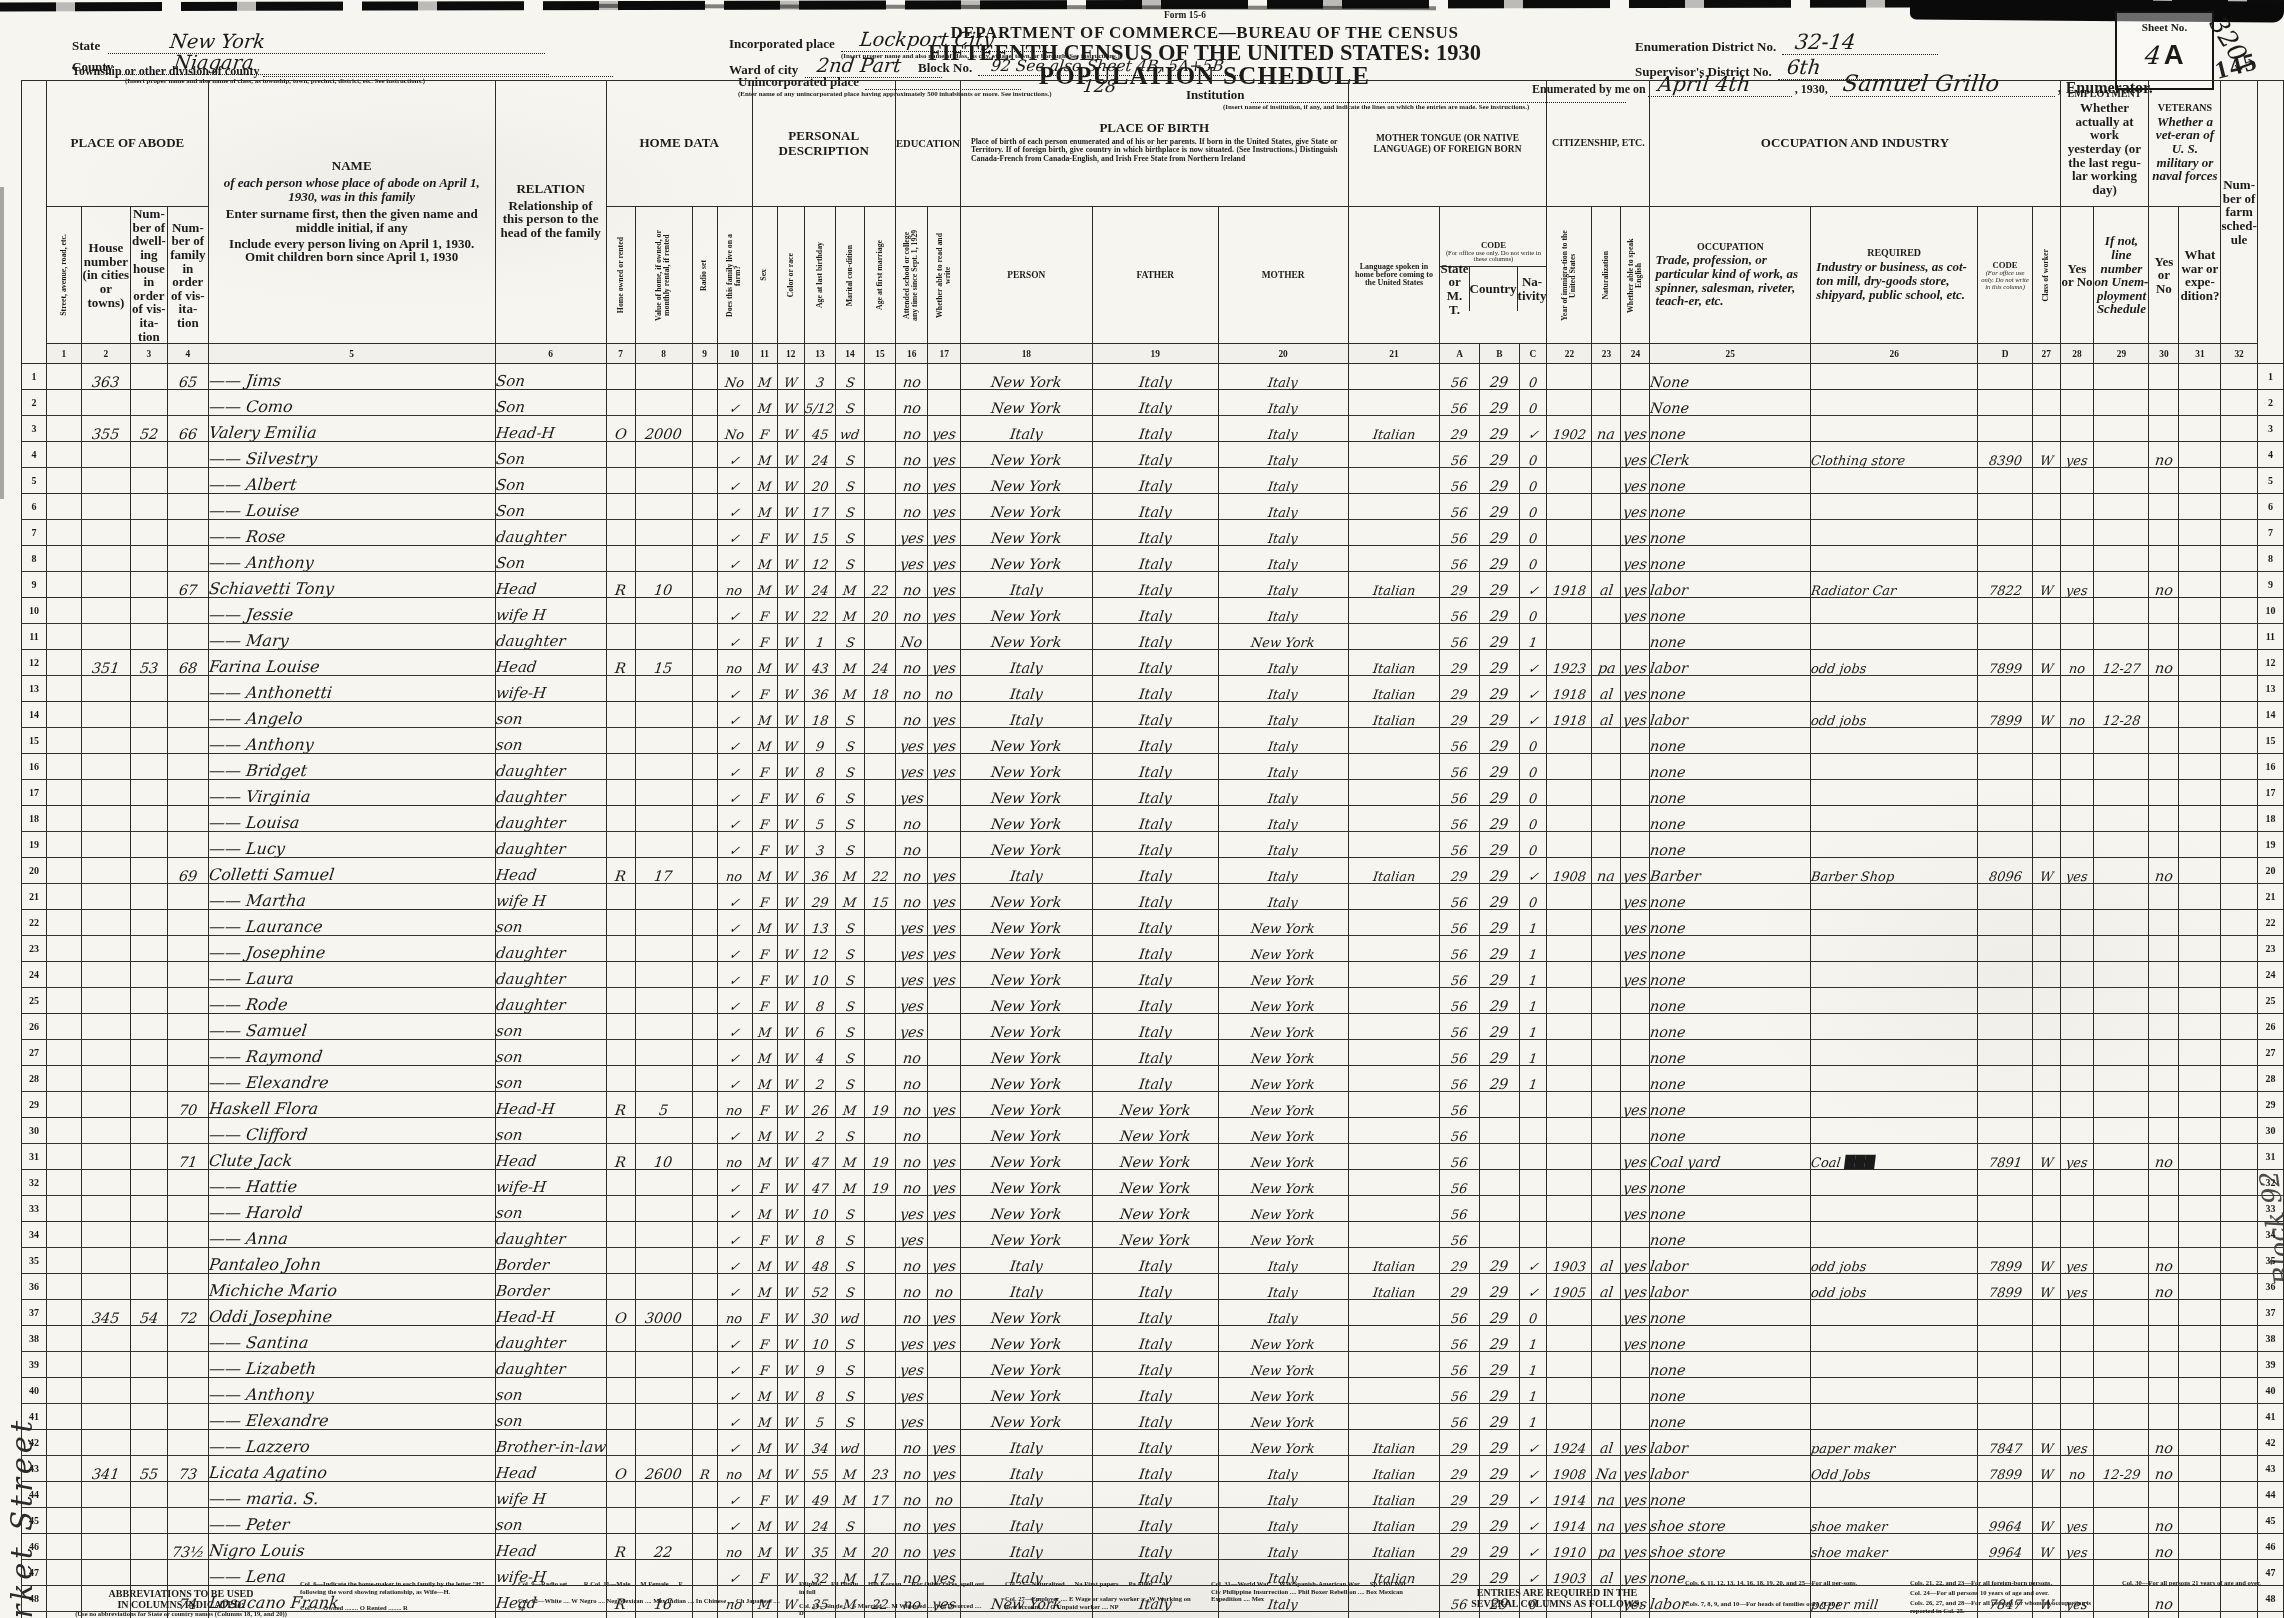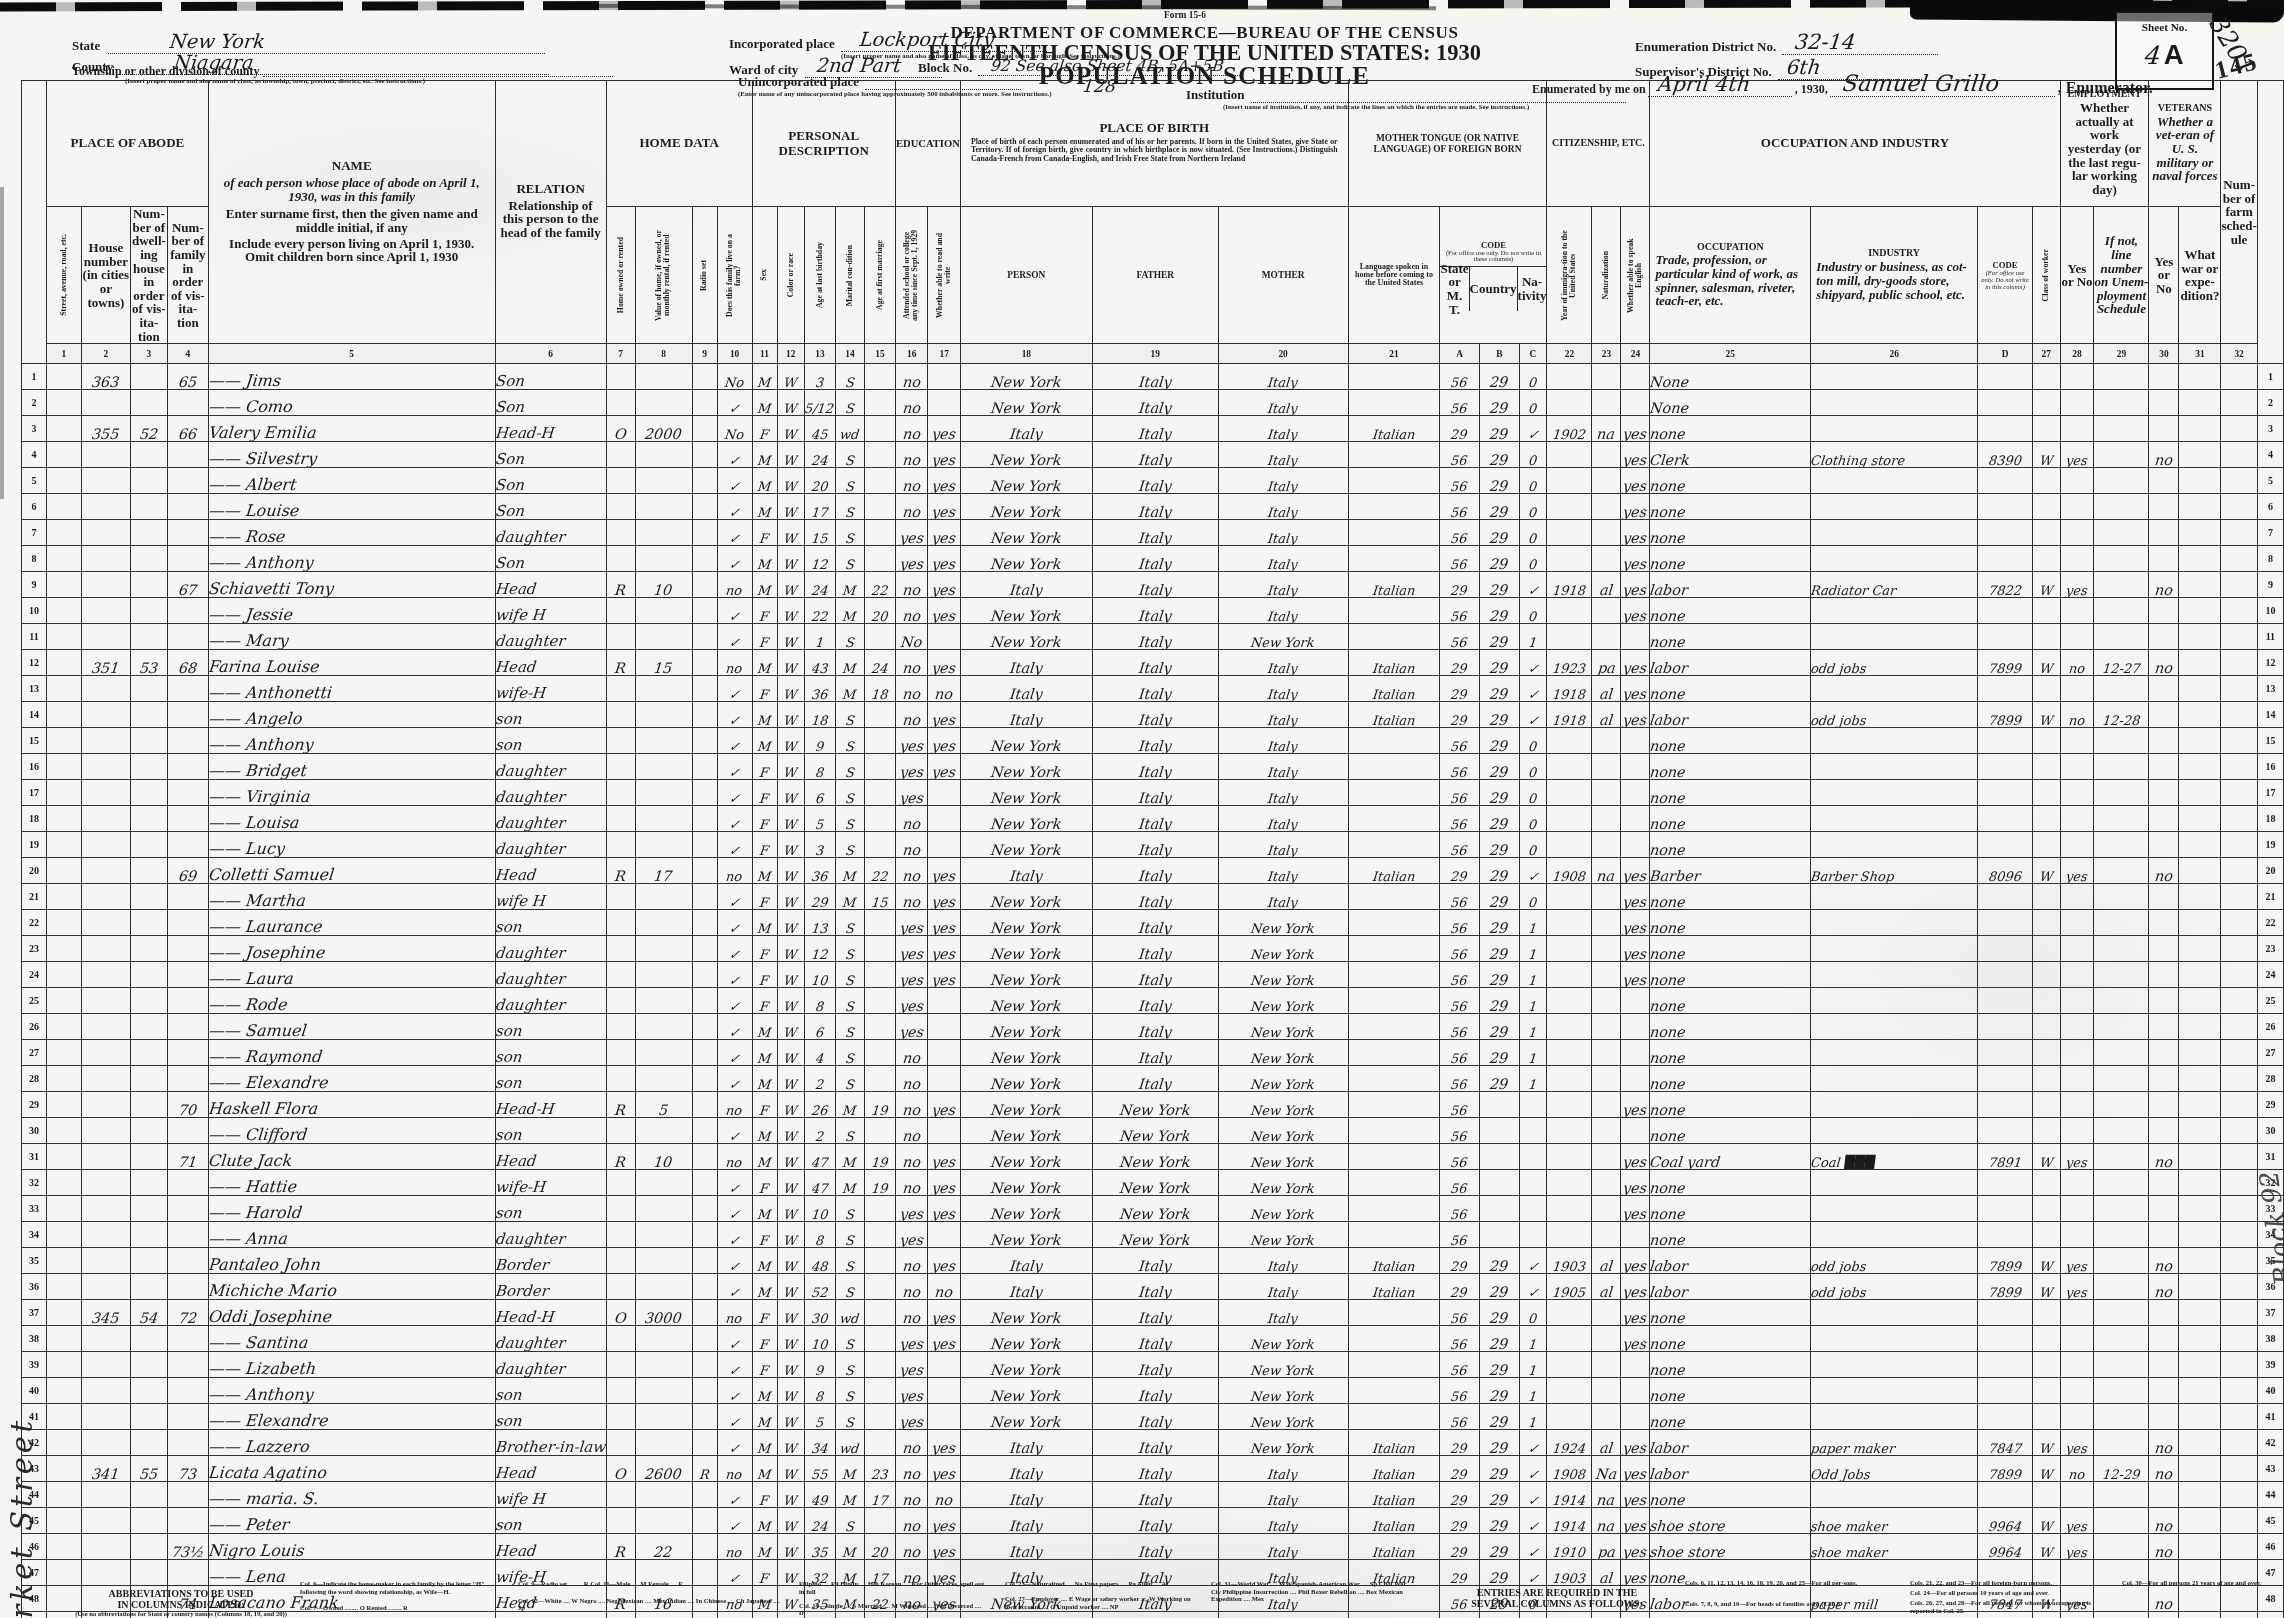--- a/index.html
+++ b/index.html
@@ -311,21 +311,21 @@
             <div class="vt">Naturalization</div>
           </th>
           <th>
             <div class="vt">Whether able to speak English</div>
           </th>
           <th>
             <div style="font-size:10px;">OCCUPATION</div>
             <div class="sub" style="font-style:italic;padding:1.9px 5px;text-align:left;">Trade, profession, or particular kind of work, as spinner, salesman, riveter, teach-er, etc.</div>
           </th>
           <th>
-            <div style="font-size:10px;">INDUSTRY</div>
+            <div style="font-size:10px;">REQUIRED</div>
             <div class="sub" style="font-style:italic;padding:1.9px 5px;text-align:left;">Industry or business, as cot-ton mill, dry-goods store, shipyard, public school, etc.</div>
           </th>
           <th>
             <div style="font-size:8.7px;">CODE</div>
             <div class="sub" style="font-weight:normal;font-size:6.6px;padding:0 1.9px;font-style:italic;">(For office use only. Do not write in this column)</div>
           </th>
           <th>
             <div class="vt">Class of worker</div>
           </th>
           <th>

